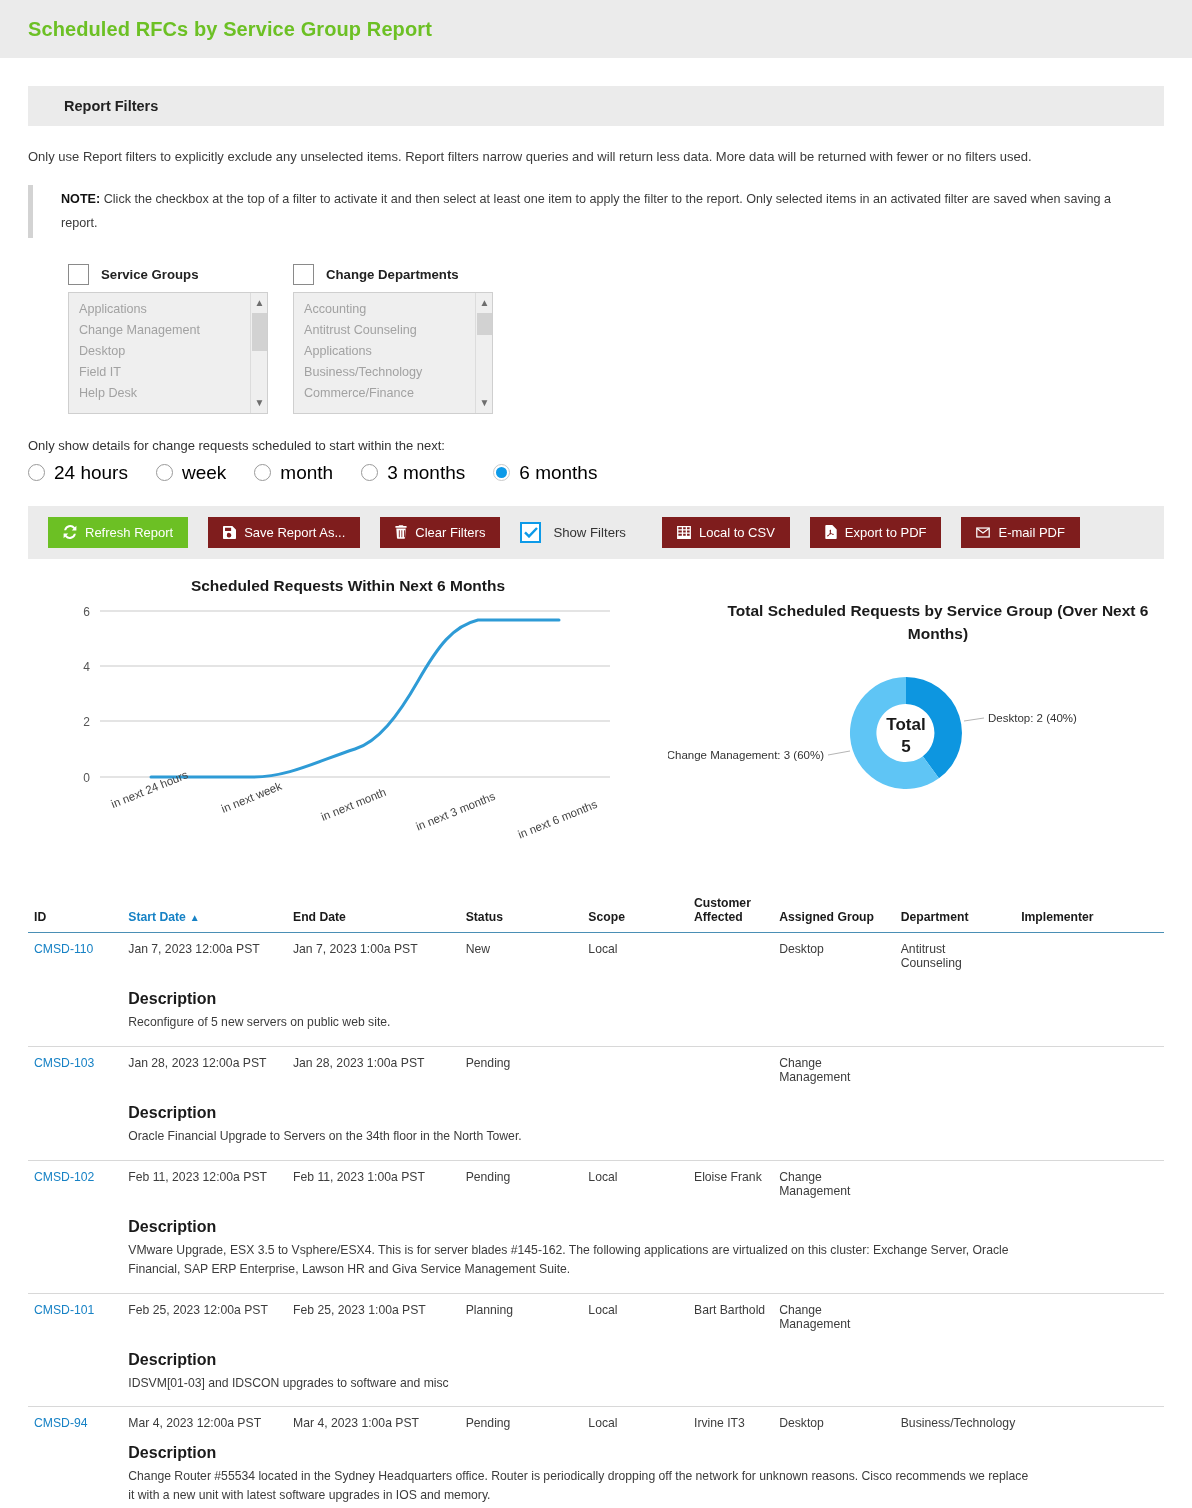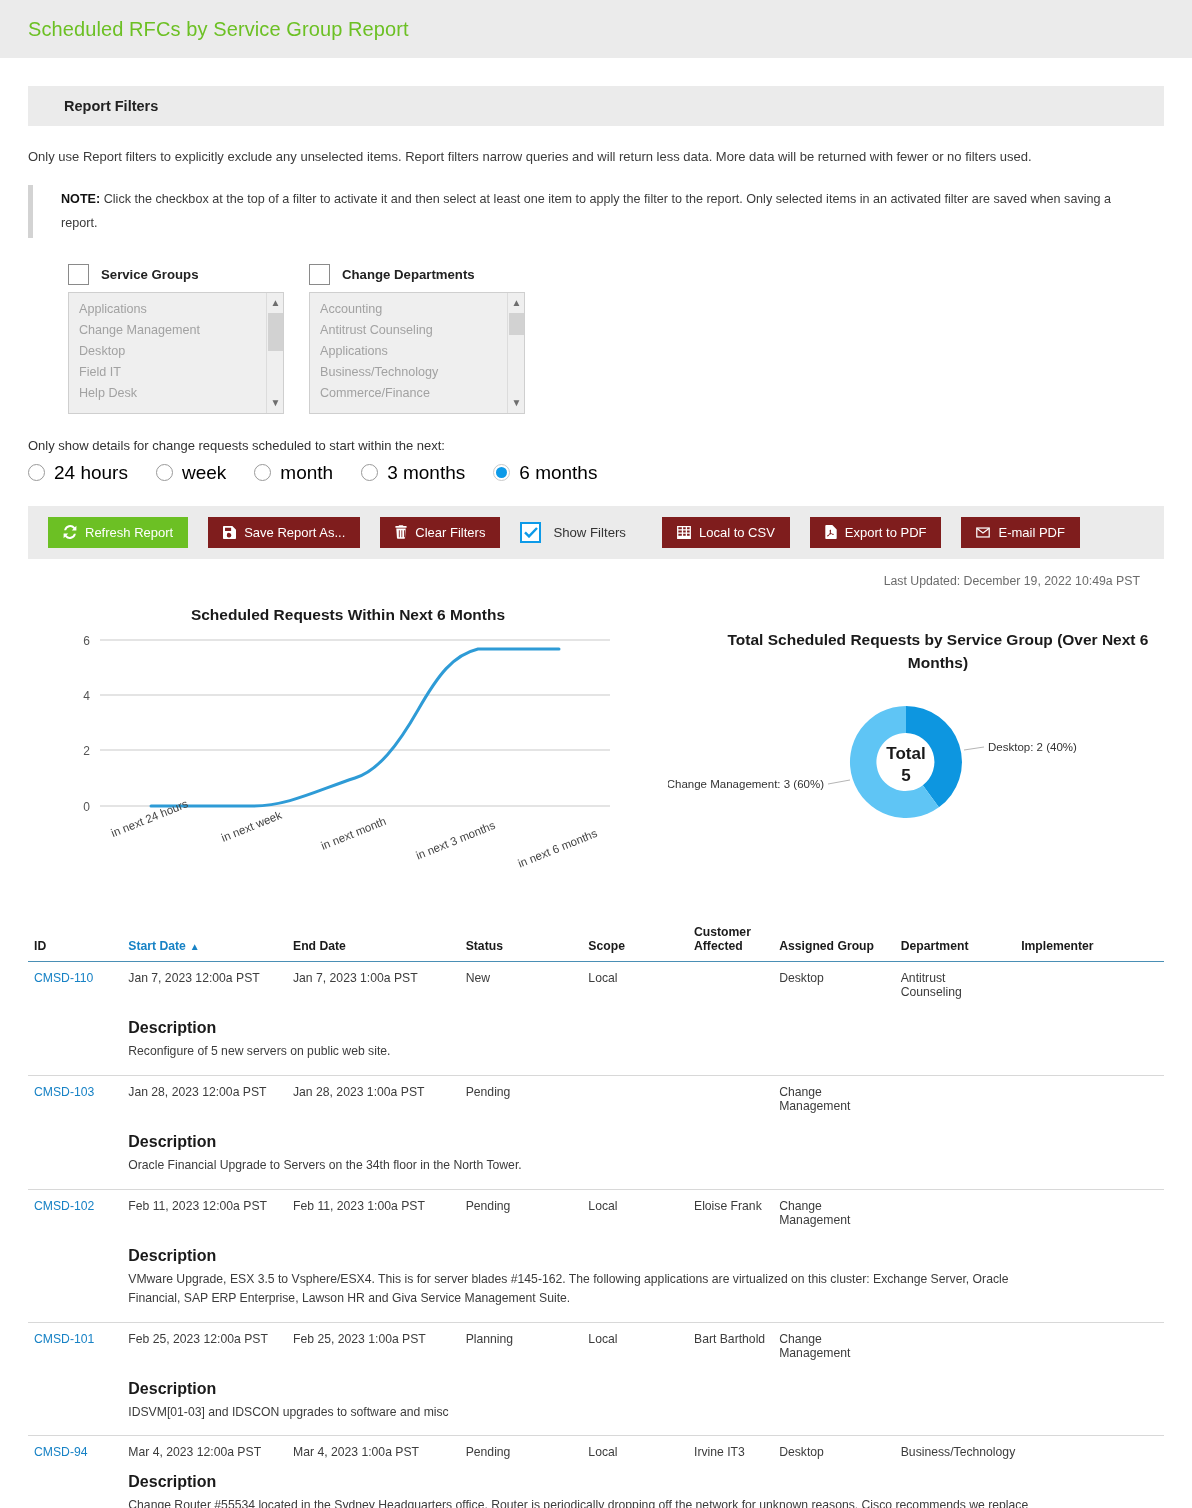--- a/index.html
+++ b/index.html
@@ -16,21 +16,21 @@
   .page-header {
     background: #ebebeb;
     height: 58px;
     display: flex;
     align-items: center;
     padding-left: 28px;
   }
   .page-header .title {
     color: #6cc024;
     font-size: 20px;
-    font-weight: normal;
+    font-weight: bold;
     letter-spacing: .1px;
   }
 
   
   .content { padding: 0 28px; }
 
   .filters-bar {
     background: #ebebeb;
     height: 40px;
     display: flex;
@@ -69,21 +69,21 @@
     width: 21px; height: 21px;
     border: 1.6px solid #8a8a8a;
     background: #fff;
     display: inline-block;
     margin-right: 12px;
   }
   .filter-head .ftitle {
     font-size: 13.2px; font-weight: bold; color: #222;
   }
   .listbox {
-    width: 216px; height: 122px;
+    width: 200px; height: 122px;
     border: 1px solid #cfcfcf;
     background: #efefef;
     position: relative;
     overflow: hidden;
   }
   .listbox ul { list-style: none; margin: 0; padding: 6px 0 0 0; }
   .listbox li {
     font-size: 12.6px;
     color: #a2a2a2;
     padding: 3.5px 10px;
@@ -357,21 +357,20 @@
       <span class="bi">
         <svg width="14" height="11" viewBox="0 0 16 12" fill="none" stroke="#fff" stroke-width="1.4">
             <rect x="0.9" y="0.9" width="14.2" height="10.2"></rect>
             <path d="M1.2 1.4L8 6.6l6.8-5.2"></path>
           </svg>
       </span>
       <span>E-mail PDF</span>
     </button>
   </div>
 
-  <div class="last-updated">Last Updated: December 19, 2022 10:49a PST</div>
 
   <div class="charts">
 
     <div class="chart-left">
       <div class="chart-title">Scheduled Requests Within Next 6 Months</div>
       <svg width="640" height="265" viewBox="0 0 640 265" style="margin-top:6px;">
 
         <line x1="72" y1="10" x2="582" y2="10" stroke="#c9c9c9" stroke-width="1"></line>
         <line x1="72" y1="65" x2="582" y2="65" stroke="#c9c9c9" stroke-width="1"></line>
         <line x1="72" y1="120" x2="582" y2="120" stroke="#c9c9c9" stroke-width="1"></line>

